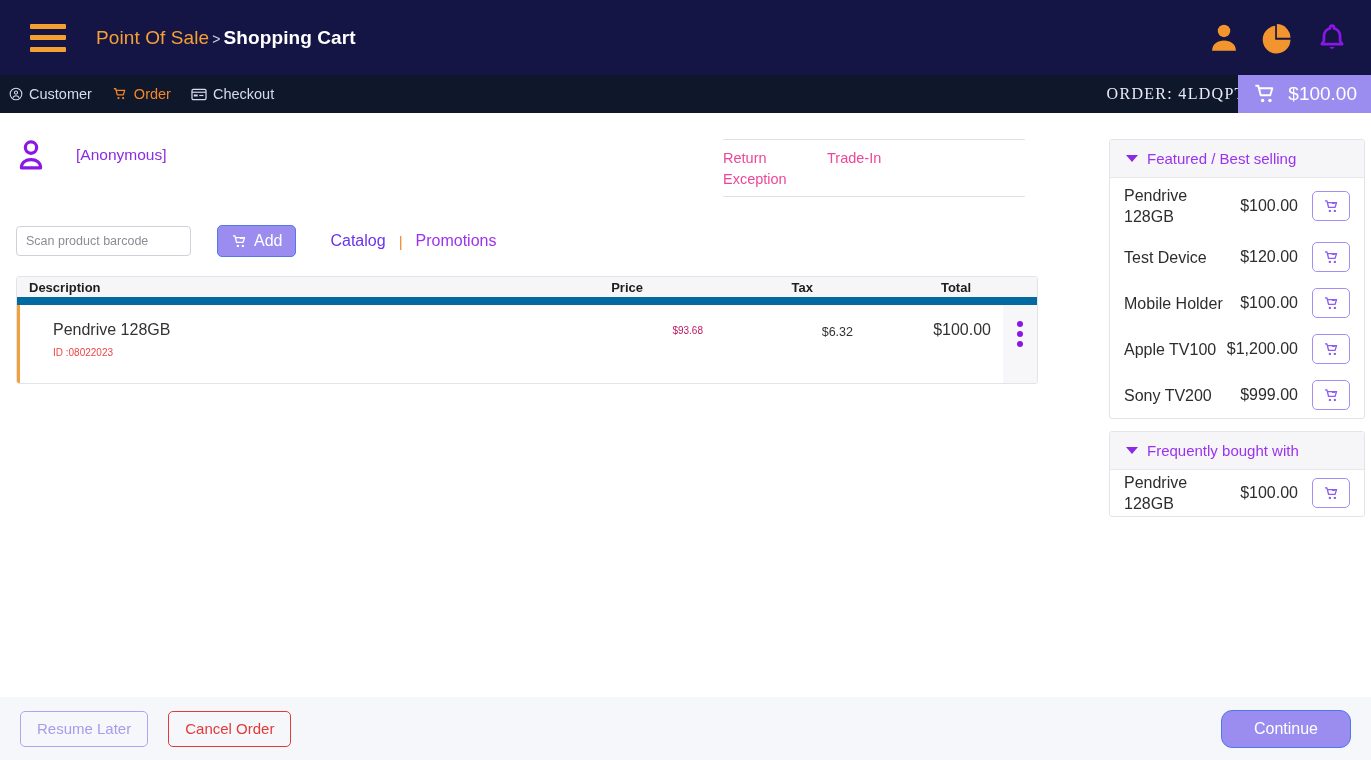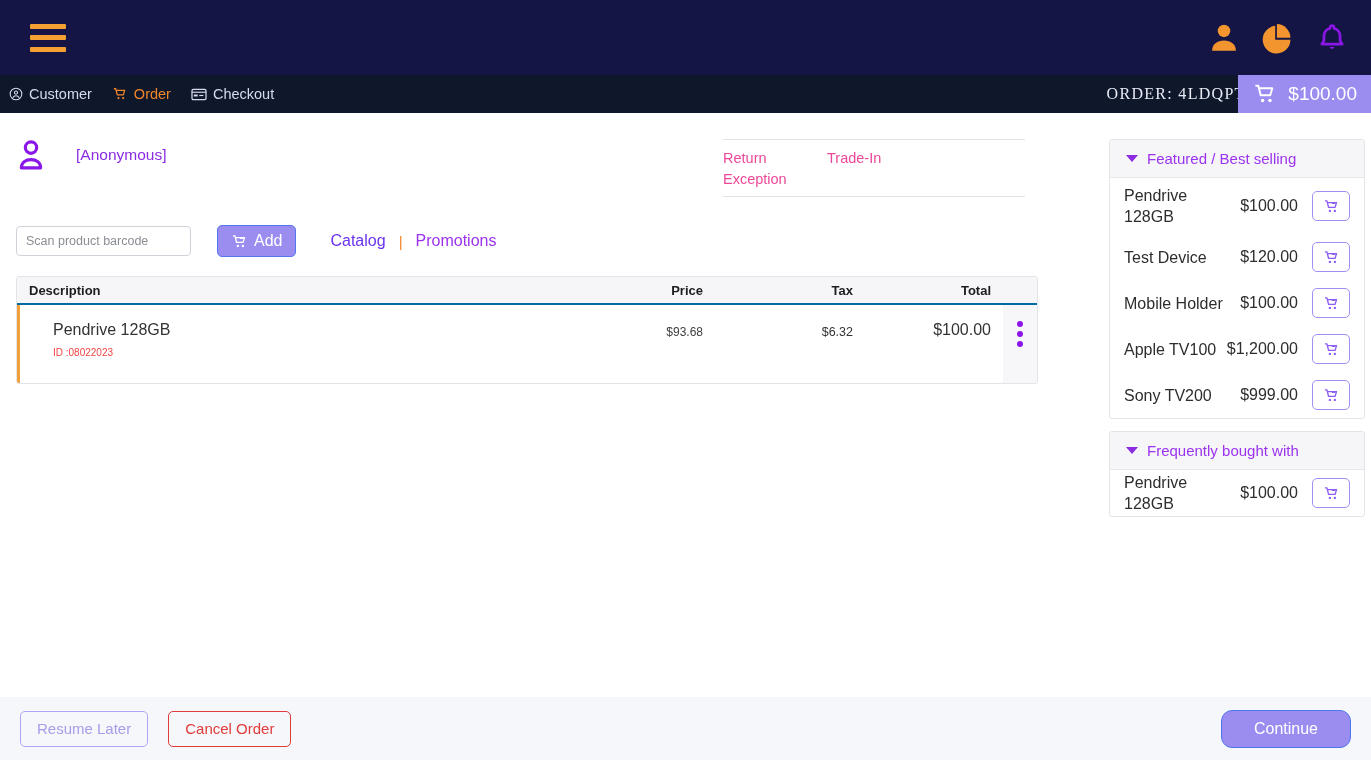--- a/index.html
+++ b/index.html
@@ -107,35 +107,35 @@
   .promo-link { color: #9b33ee; font-size: 16px; cursor: pointer; }
 
   
   .cart-card {
     position: absolute; left: 16px; top: 163px; width: 1022px;
     border: 1px solid #e3e4e8; border-radius: 3px; background: #fff;
     overflow: hidden;
   }
   .cart-head {
     display: flex; align-items: center; height: 28px;
-    background: #f6f6f8; border-bottom: 2px solid #0369a1;
-    font-size: 13px; font-weight: bold; color: #1d1d1f;
+    background: #f6f6f8; border-bottom: 8px solid #0369a1;
+    font-size: 13px; font-weight: bold; color: #1d1d1f; gap: 20px;
   }
   .ch-desc { flex: 1; padding-left: 12px; }
   .ch-price { width: 150px; text-align: right; }
   .ch-tax { width: 150px; text-align: right; }
   .ch-total { width: 150px; text-align: right; padding-right: 12px; }
   .ch-kebab { width: 34px; }
 
   .cart-body { border-left: 3px solid #f2a03c; min-height: 78px; display: flex; }
   .cb-main { flex: 1; display: flex; align-items: flex-start; padding-top: 16px; }
   .cb-desc { flex: 1; padding-left: 33px; }
   .cb-title { font-size: 16px; color: #333333; }
   .cb-id { font-size: 10px; color: #ef4444; margin-top: 8px; }
-  .cb-price { width: 150px; text-align: right; font-size: 12px; color: #404040; padding-top: 4px; }
+  .cb-price { width: 150px; text-align: right; font-size: 10px; color: #be185d; padding-top: 4px; }
   .cb-tax { width: 150px; text-align: right; font-size: 12.5px; color: #333; padding-top: 4px; }
   .cb-total { width: 150px; text-align: right; font-size: 16px; color: #333; padding-right: 12px; }
   .kebab {
     width: 34px; align-self: stretch; background: #f7f7f9;
     display: flex; flex-direction: column; align-items: center; justify-content: flex-start;
     padding-top: 16px; gap: 4px; cursor: pointer;
   }
   .kebab i { display: block; width: 6px; height: 6px; border-radius: 50%; background: #8b16e8; }
 
   
@@ -178,20 +178,23 @@
   }
 </style>
 </head>
 <body>
 
 <div class="topbar">
   <div class="hamburger">
     <span></span>
     <span></span>
     <span></span>
+  </div>
+  <div class="breadcrumb">
+    <span class="bc-root">Point Of Sale</span><span class="bc-sep">&gt;</span><span class="bc-leaf">Shopping Cart</span>
   </div>
 
   <div class="top-icons">
     <svg class="ticon" viewBox="0 0 24 24">
       <circle cx="12" cy="7" r="4.4" fill="#f2952e"></circle>
       <path d="M3.6 21c0-4.6 3.8-7.2 8.4-7.2s8.4 2.6 8.4 7.2z" fill="#f2952e"></path>
     </svg>
     <svg class="ticon" viewBox="0 0 24 24">
       <path d="M11.2 2.2v9.6h9.6A9.8 9.8 0 0 0 11.2 2.2z" fill="#f2952e"></path>
       <path d="M10 13.2V3.4A9.8 9.8 0 1 0 20.8 13.2z" fill="#f2952e"></path>

